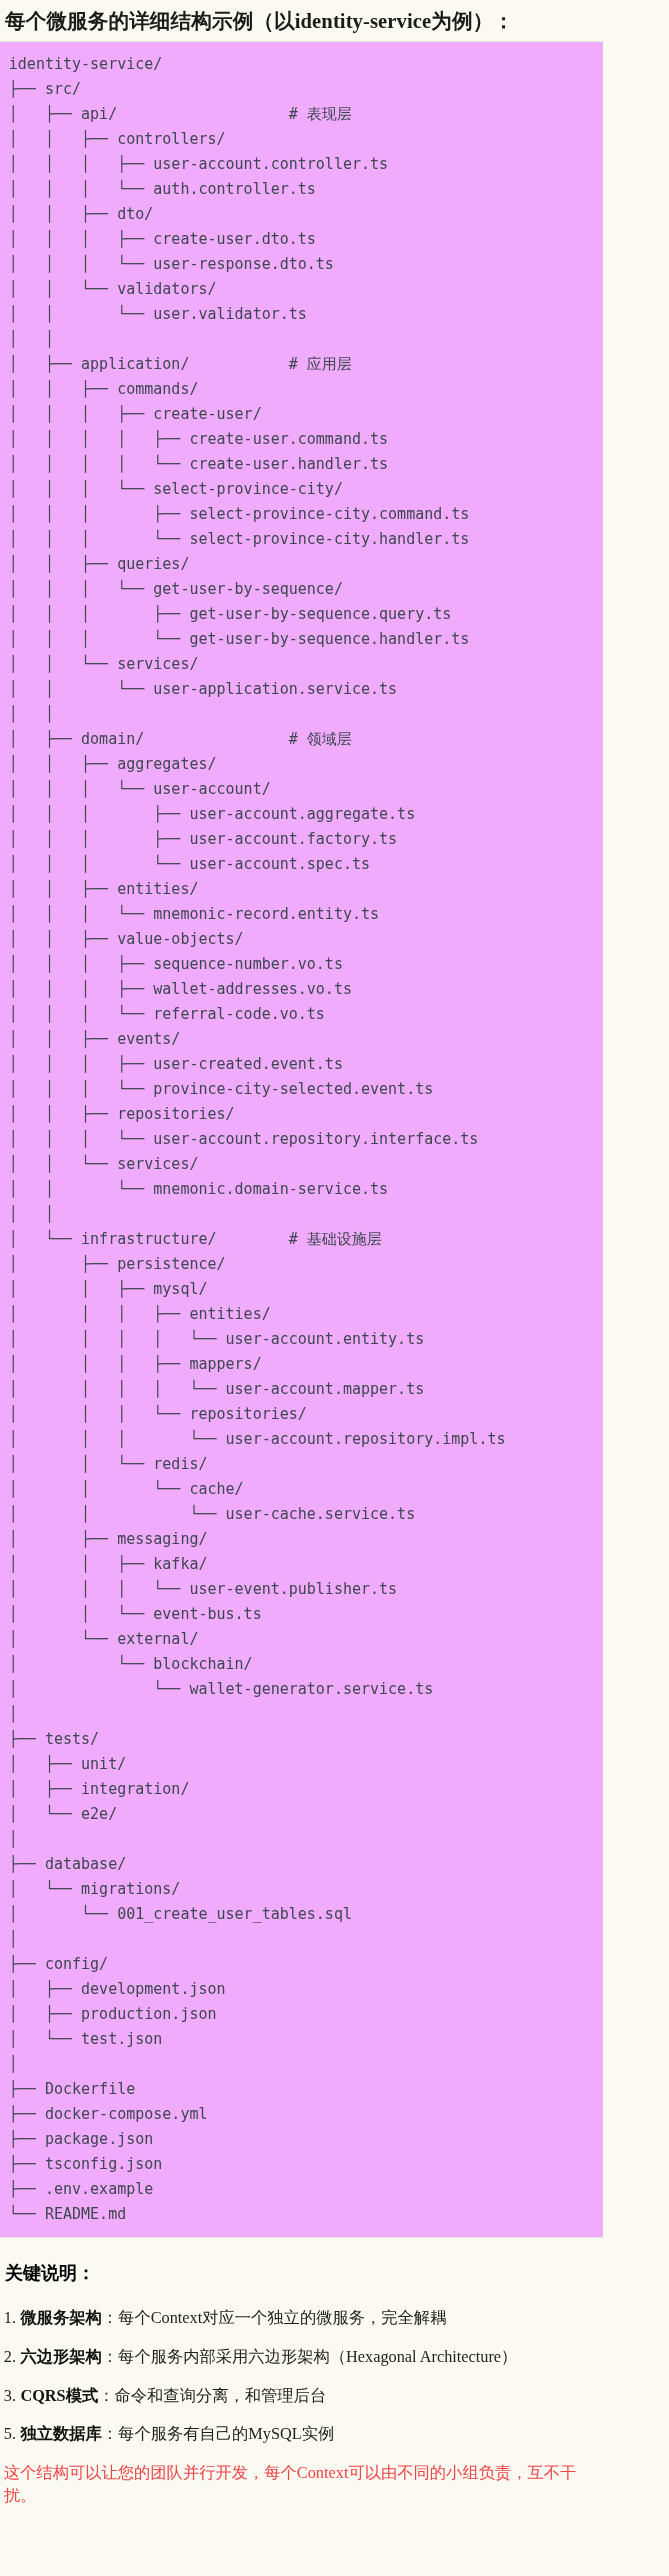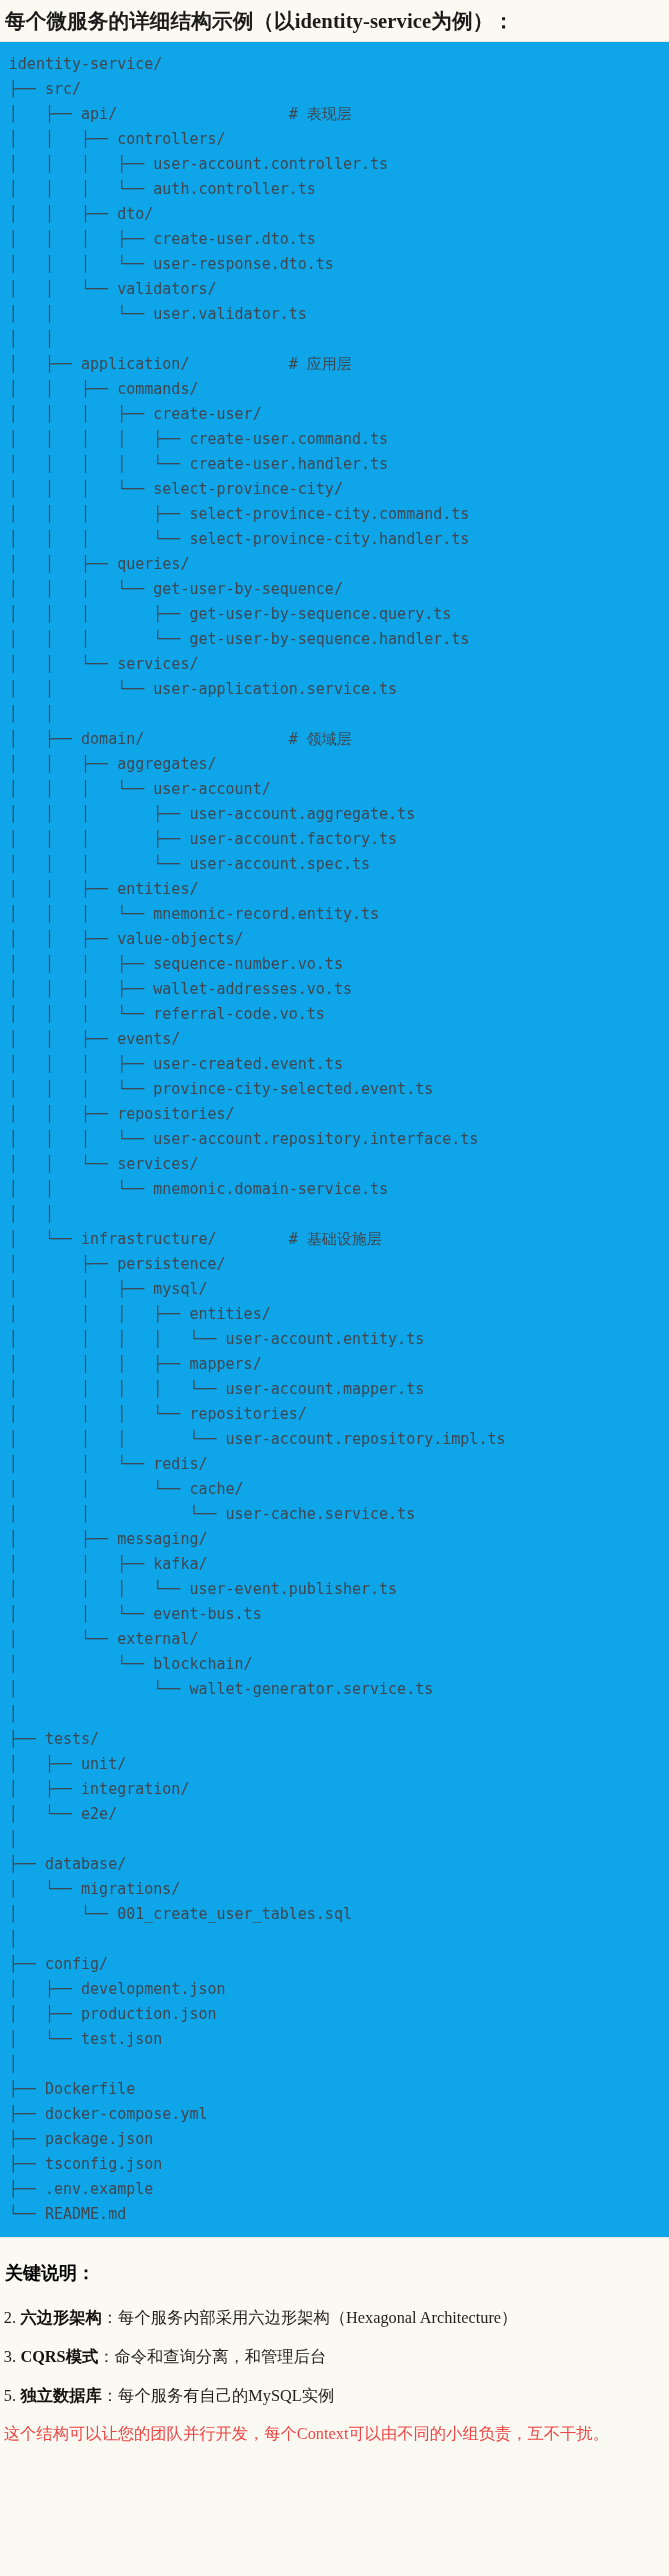--- a/index.html
+++ b/index.html
@@ -2,34 +2,34 @@
 <html style="font-size:10px"><head>
 <meta charset="utf-8">
 <style>
   * { margin: 0; padding: 0; box-sizing: border-box; }
   html, body { background: #FAF9F2; }
   body {
     width: 669px;
     font-family: "Liberation Serif", serif;
     color: #211F1C;
   }
-  .page { width: 669px; min-height: 2576px; overflow: hidden; }
+  .page { width: 603px; min-height: 2576px; overflow: hidden; }
 
   .header { padding: 8.1px 6.3px 5.6px 5px; }
   .page-title {
     font-family: "Liberation Serif", serif;
     font-weight: 700;
     font-size: 20.6px;
     line-height: 1.35;
     color: #1B1B19;
     letter-spacing: 0.1px;
   }
 
   .code-block {
-    background: #0ea5e9;
+    background: #f0abfc;
     border-top: 0.6px solid #E8E6DE;
     border-bottom: 0.6px solid #E8E6DE;
     width: 669px;
     overflow: hidden;
   }
   .code-block pre {
     font-family: "DejaVu Sans Mono", "Liberation Mono", monospace;
     font-size: 15px;
     line-height: 25px;
     color: #3E4750;
@@ -158,20 +158,21 @@
 ├── package.json
 ├── tsconfig.json
 ├── .env.example
 └── README.md</pre>
   </div>
 
   <div class="notes">
     <div class="notes-heading">关键说明：</div>
 
     <ol class="notes-list">
+  <li><span class="item-number">1.</span><span class="item-label">微服务架构</span><span class="item-sep">：</span><span class="item-text">每个Context对应一个独立的微服务，完全解耦</span></li>
 
   <li><span class="item-number">2.</span><span class="item-label">六边形架构</span><span class="item-sep">：</span><span class="item-text">每个服务内部采用六边形架构（Hexagonal Architecture）</span></li>
 
   <li><span class="item-number">3.</span><span class="item-label">CQRS模式</span><span class="item-sep">：</span><span class="item-text">命令和查询分离，和管理后台</span></li>
 
 
   <li><span class="item-number">5.</span><span class="item-label">独立数据库</span><span class="item-sep">：</span><span class="item-text">每个服务有自己的MySQL实例</span></li>
 
 </ol>
 

